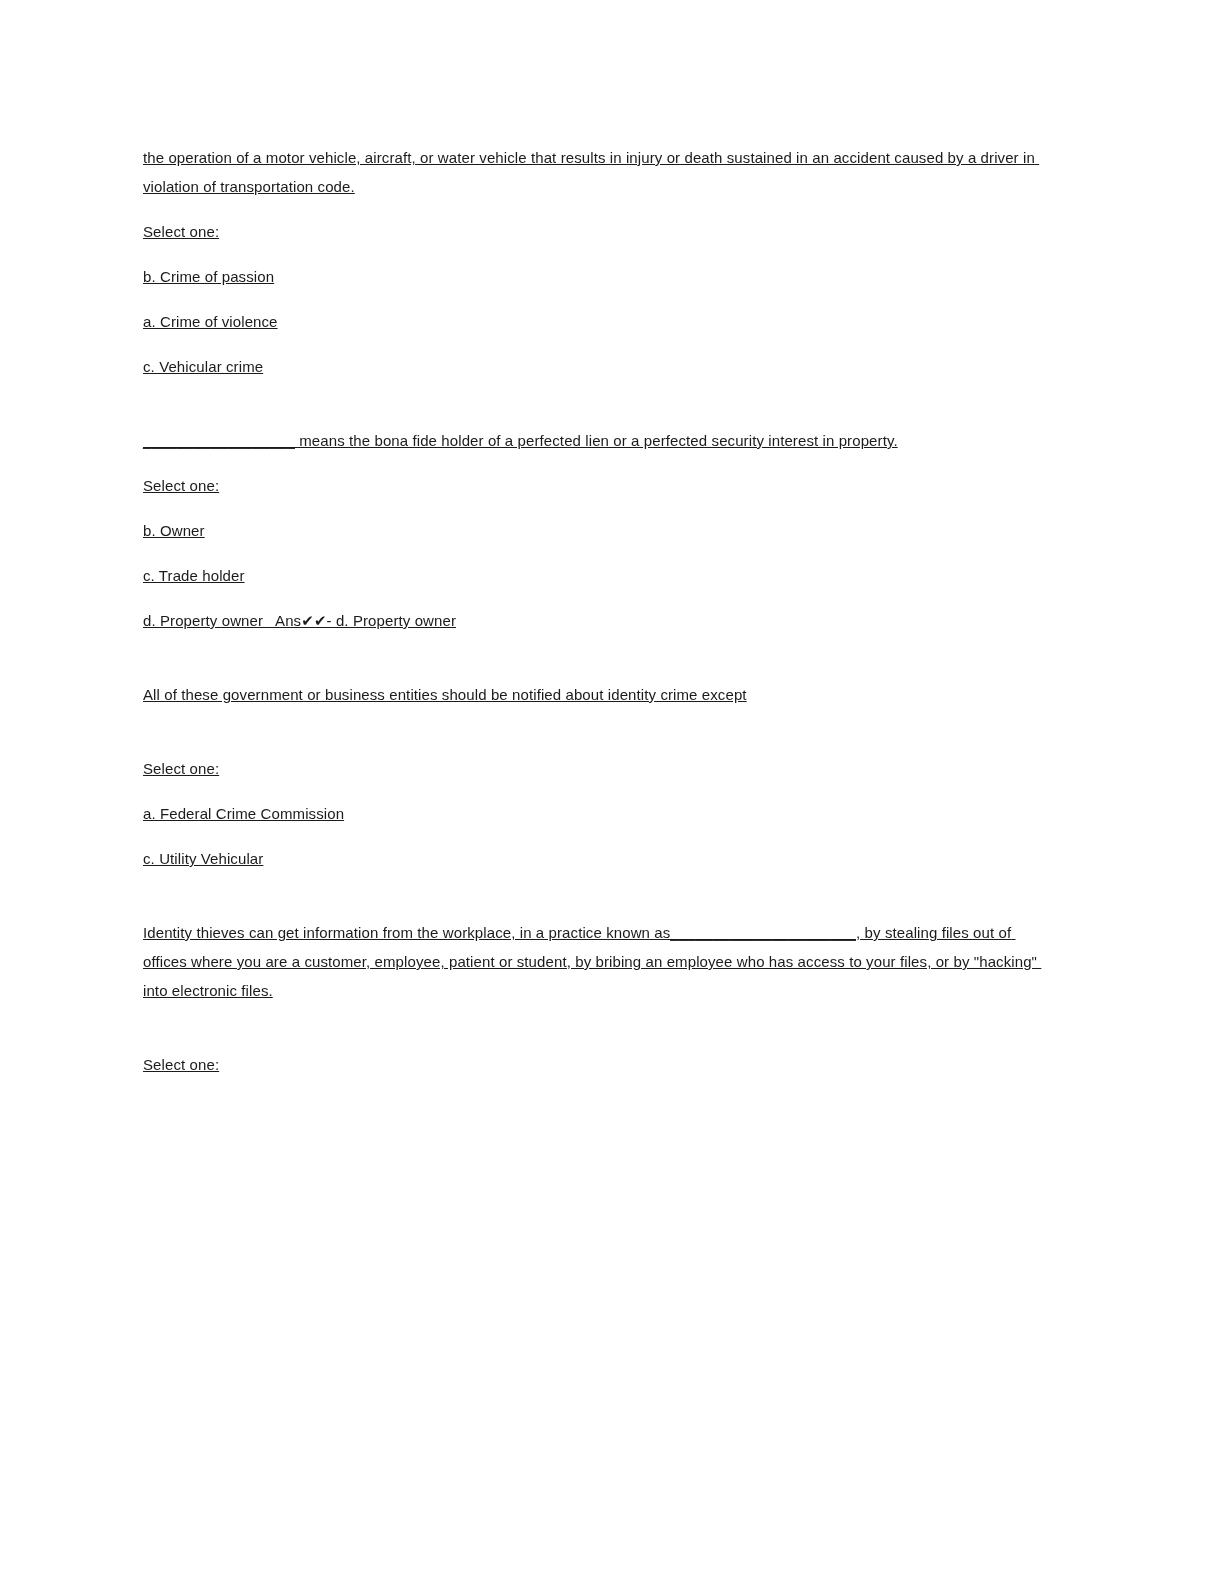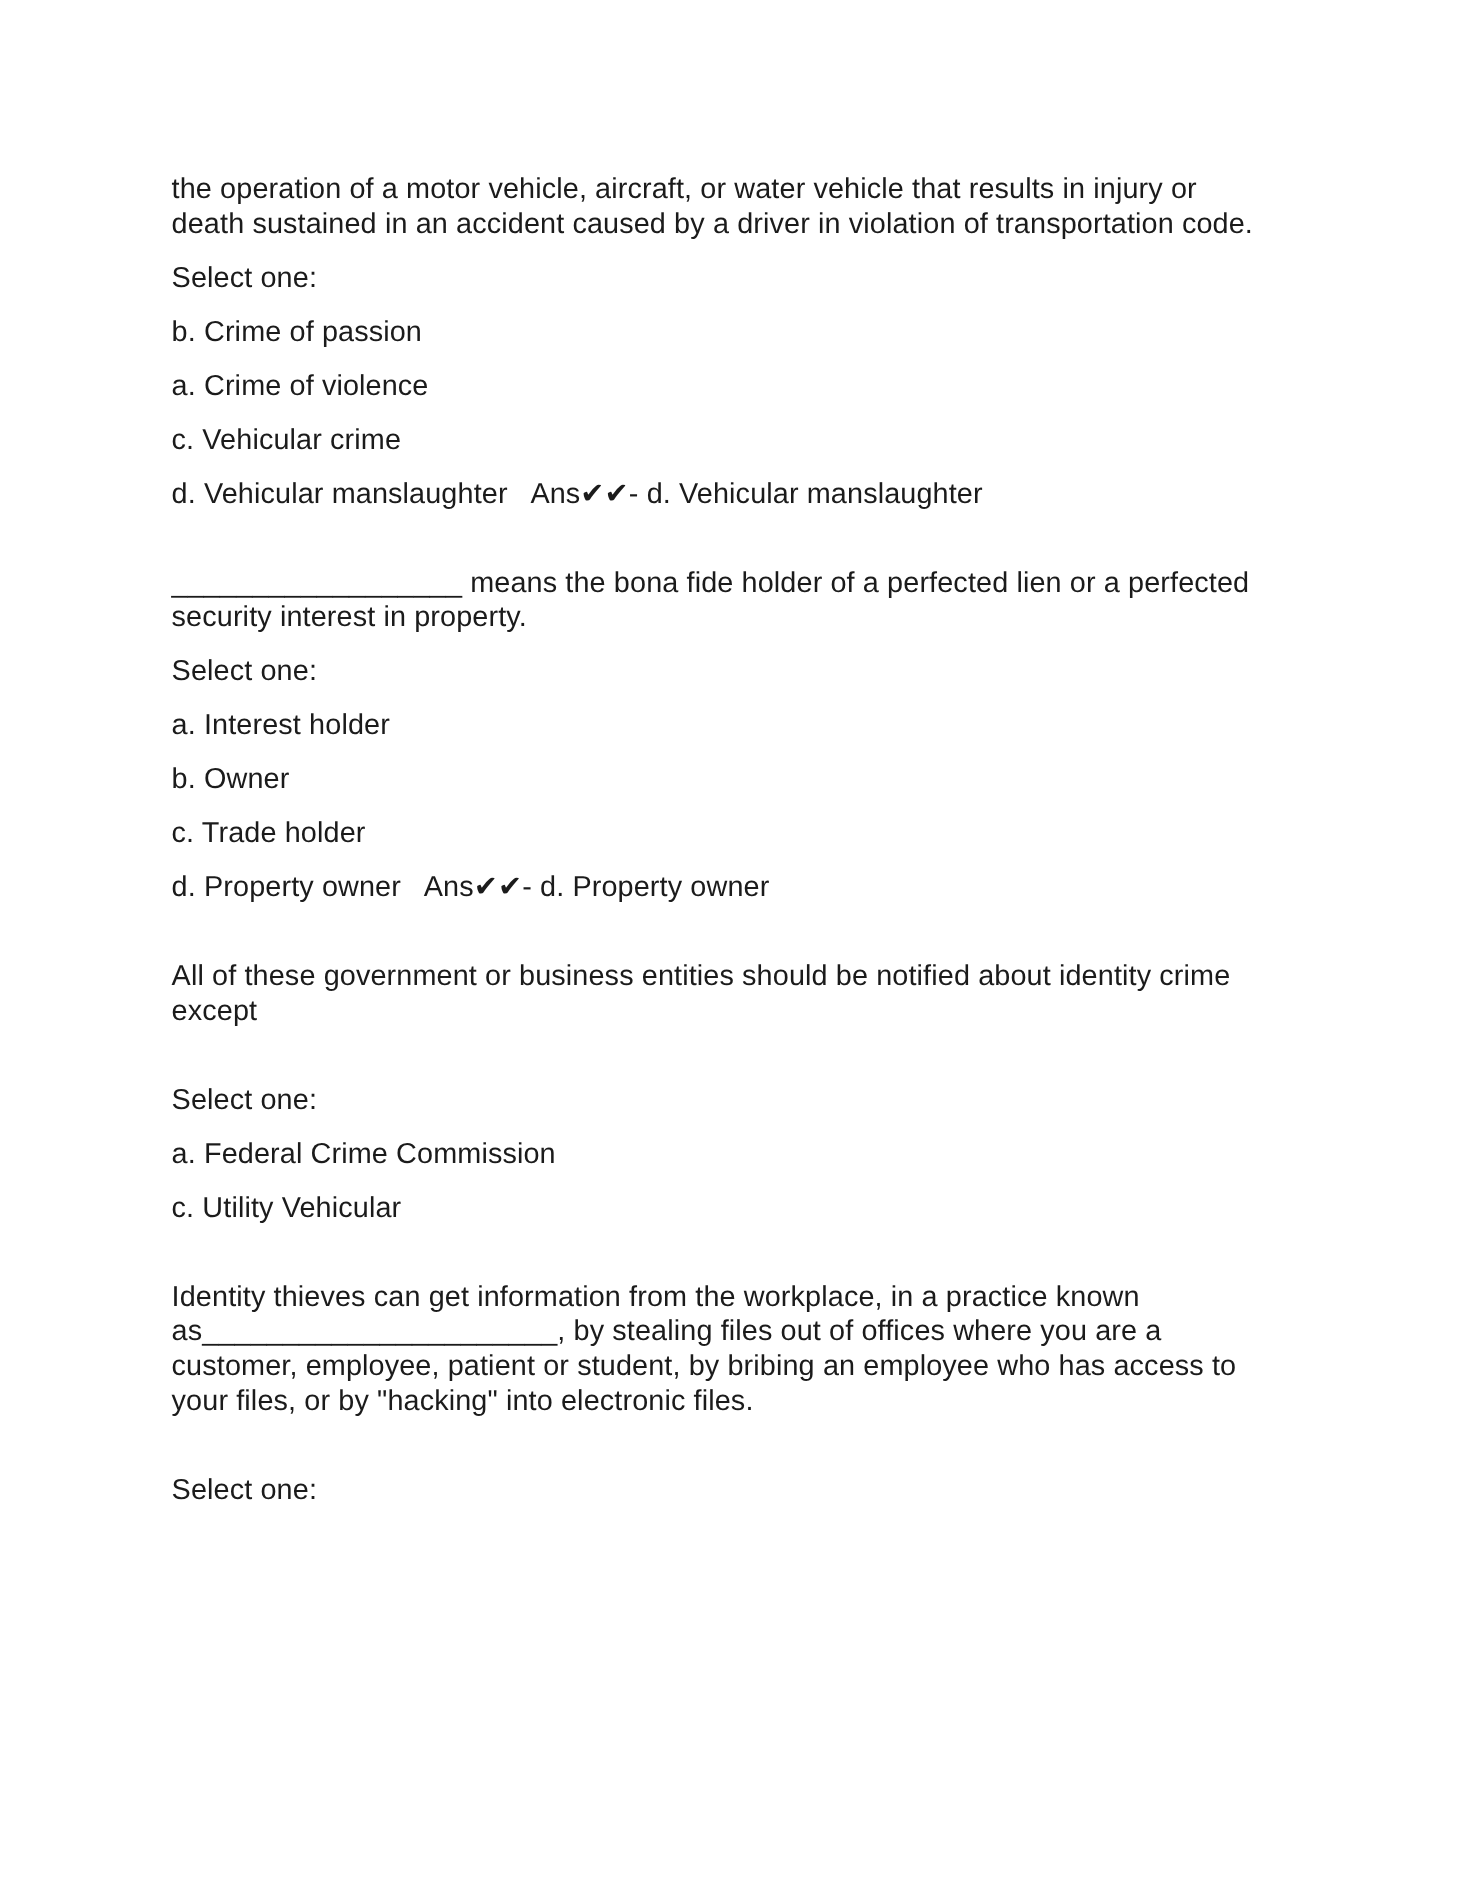--- a/index.html
+++ b/index.html
@@ -16,24 +16,25 @@
     padding: 143px 168px 0 143px;
     font-family: "Liberation Sans", sans-serif;
     color: #1b1b1b;
     overflow: hidden;
   }
   .question + .question {
     margin-top: 45px;
   }
   p {
     margin: 0 0 16px 0;
-    font-size: 24px;
+    font-size: 15px;
     line-height: 29px;
     white-space: pre-wrap;
     letter-spacing: 0.1px;
+    text-decoration: underline;
   }
   p.prompt {
     line-height: 29px;
   }
   p.gap-before {
     margin-top: 45px;
   }
   p.option {
     line-height: 29px;
   }
@@ -42,27 +43,25 @@
 <body>
 
 <div class="page">
 
   <section class="question">
     <p class="prompt">the operation of a motor vehicle, aircraft, or water vehicle that results in injury or death sustained in an accident caused by a driver in violation of transportation code.</p>
     <p class="select">Select one:</p>
     <p class="option">b. Crime of passion</p>
     <p class="option">a. Crime of violence</p>
     <p class="option">c. Vehicular crime</p>
-    <p class="option">d. Vehicular manslaughter   Ans✔✔- d. Vehicular manslaughter</p>
   </section>
 
   <section class="question">
     <p class="prompt">__________________ means the bona fide holder of a perfected lien or a perfected security interest in property.</p>
     <p class="select">Select one:</p>
-    <p class="option">a. Interest holder</p>
     <p class="option">b. Owner</p>
     <p class="option">c. Trade holder</p>
     <p class="option">d. Property owner   Ans✔✔- d. Property owner</p>
   </section>
 
   <section class="question">
     <p class="prompt">All of these government or business entities should be notified about identity crime except</p>
     <p class="select gap-before">Select one:</p>
     <p class="option">a. Federal Crime Commission</p>
     <p class="option">c. Utility Vehicular</p>

